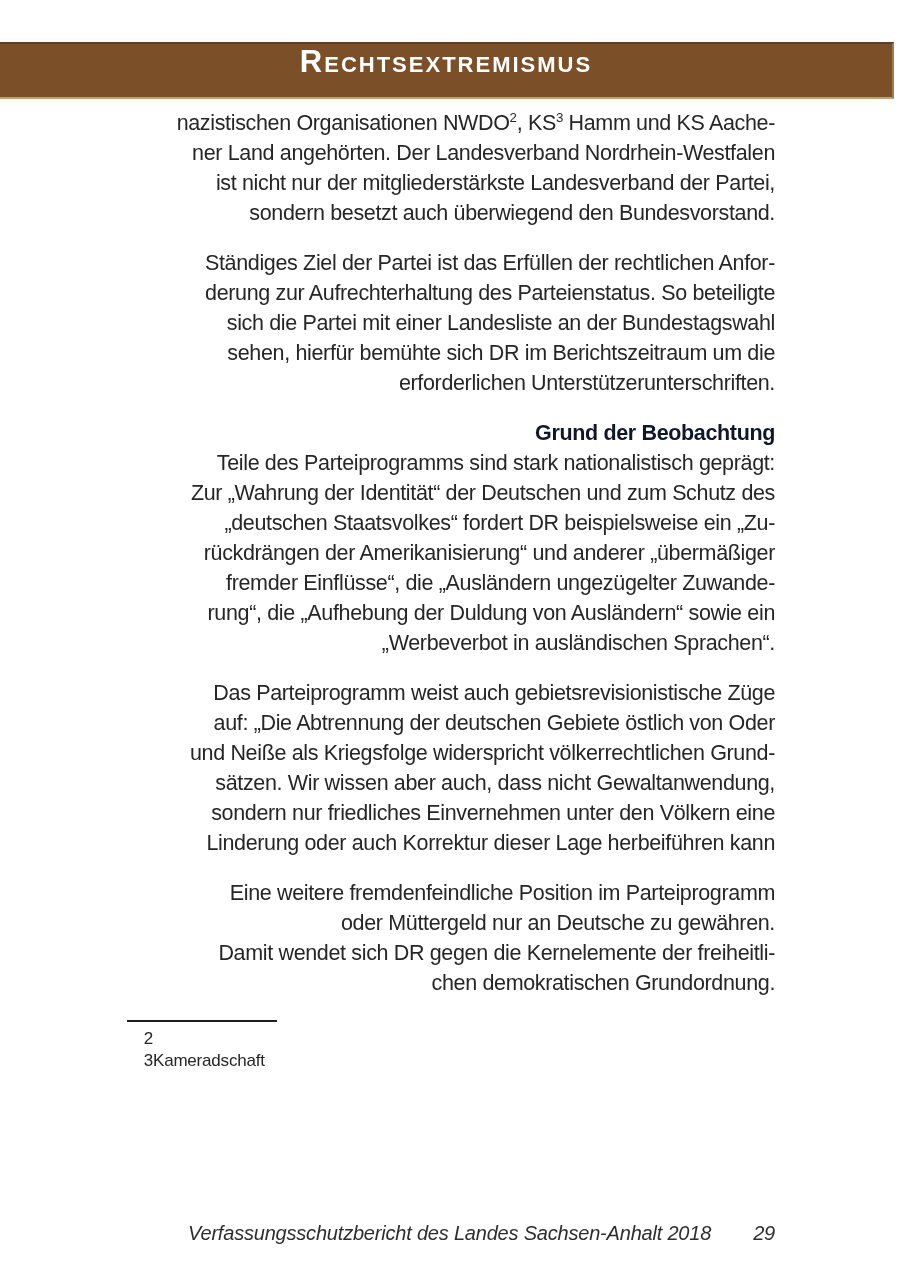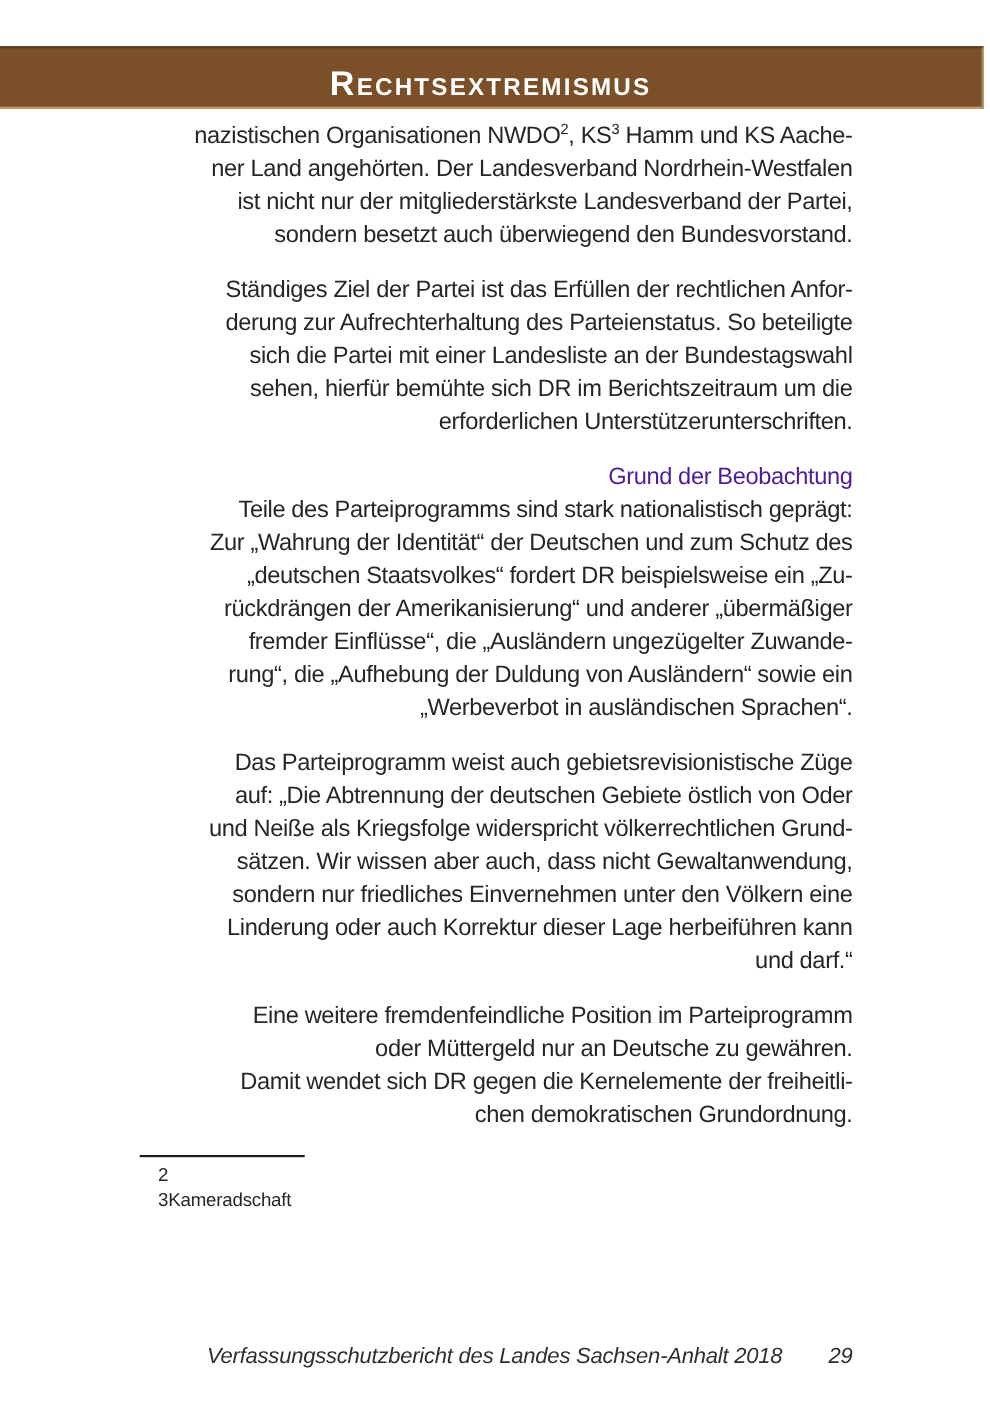--- a/index.html
+++ b/index.html
@@ -16,21 +16,21 @@
   
   .title-bar {
     position: absolute;
     left: 0; top: 42px;
     width: 894px; height: 57px;
     box-sizing: border-box;
     background: #7b4f27;
     border-top: 2px solid #5f3d1e;
     border-bottom: 2px solid #c49e70;
     border-right: 2px solid #a07c50;
-    display: flex; align-items: flex-end; justify-content: center;
+    display: flex; align-items: flex-start; justify-content: center;
   }
   .title-bar h1 {
     margin: 0;
     color: #ffffff;
     font-weight: bold;
     font-size: 22px;
     line-height: 36px;
     letter-spacing: 2px;
     text-transform: uppercase;
   }
@@ -98,38 +98,37 @@
           <div class="line"><span>ist nicht nur der mitgliederstärkste Landesverband der Partei,</span></div>
           <div class="line"><span>sondern besetzt auch überwiegend den Bundesvorstand.</span></div>
         </div>
         <div class="para">
           <div class="line"><span>Ständiges Ziel der Partei ist das Erfüllen der rechtlichen Anfor-</span></div>
           <div class="line"><span>derung zur Aufrechterhaltung des Parteienstatus. So beteiligte</span></div>
           <div class="line"><span>sich die Partei mit einer Landesliste an der Bundestagswahl</span></div>
           <div class="line"><span>sehen, hierfür bemühte sich DR im Berichtszeitraum um die</span></div>
           <div class="line"><span>erforderlichen Unterstützerunterschriften.</span></div>
         </div>
-        <div class="heading" style="color: #4c1d95;">Grund der Beobachtung</div>
+        <div class="heading" style="color: #0f172a; font-weight: bold;">Grund der Beobachtung</div>
         <div class="para">
           <div class="line"><span>Teile des Parteiprogramms sind stark nationalistisch geprägt:</span></div>
           <div class="line"><span>Zur „</span><span class="it">Wahrung der Identität</span><span>“ der Deutschen und zum Schutz des</span></div>
           <div class="line"><span>„</span><span class="it">deutschen Staatsvolkes</span><span>“ fordert DR beispielsweise ein „</span><span class="it">Zu-</span></div>
           <div class="line"><span class="it">rückdrängen der Amerikanisierung</span><span>“ und anderer „</span><span class="it">übermäßiger</span></div>
           <div class="line"><span class="it">fremder Einflüsse</span><span>“, die „</span><span class="it">Ausländern ungezügelter Zuwande-</span></div>
           <div class="line"><span class="it">rung</span><span>“, die „</span><span class="it">Aufhebung der Duldung von Ausländern</span><span>“ sowie ein</span></div>
           <div class="line"><span>„</span><span class="it">Werbeverbot in ausländischen Sprachen</span><span>“.</span></div>
         </div>
         <div class="para">
           <div class="line"><span>Das Parteiprogramm weist auch gebietsrevisionistische Züge</span></div>
           <div class="line"><span>auf: „</span><span class="it">Die Abtrennung der deutschen Gebiete östlich von Oder</span></div>
           <div class="line"><span class="it">und Neiße als Kriegsfolge widerspricht völkerrechtlichen Grund-</span></div>
           <div class="line"><span class="it">sätzen. Wir wissen aber auch, dass nicht Gewaltanwendung,</span></div>
           <div class="line"><span class="it">sondern nur friedliches Einvernehmen unter den Völkern eine</span></div>
           <div class="line"><span class="it">Linderung oder auch Korrektur dieser Lage herbeiführen kann</span></div>
-          <div class="line"><span class="it">und darf.“</span></div>
         </div>
         <div class="para">
           <div class="line"><span>Eine weitere fremdenfeindliche Position im Parteiprogramm</span></div>
           <div class="line"><span>oder Müttergeld nur an Deutsche zu gewähren.</span></div>
           <div class="line"><span>Damit wendet sich DR gegen die Kernelemente der freiheitli-</span></div>
           <div class="line"><span>chen demokratischen Grundordnung.</span></div>
         </div>
       </div>
 
     <div class="footnotes">

